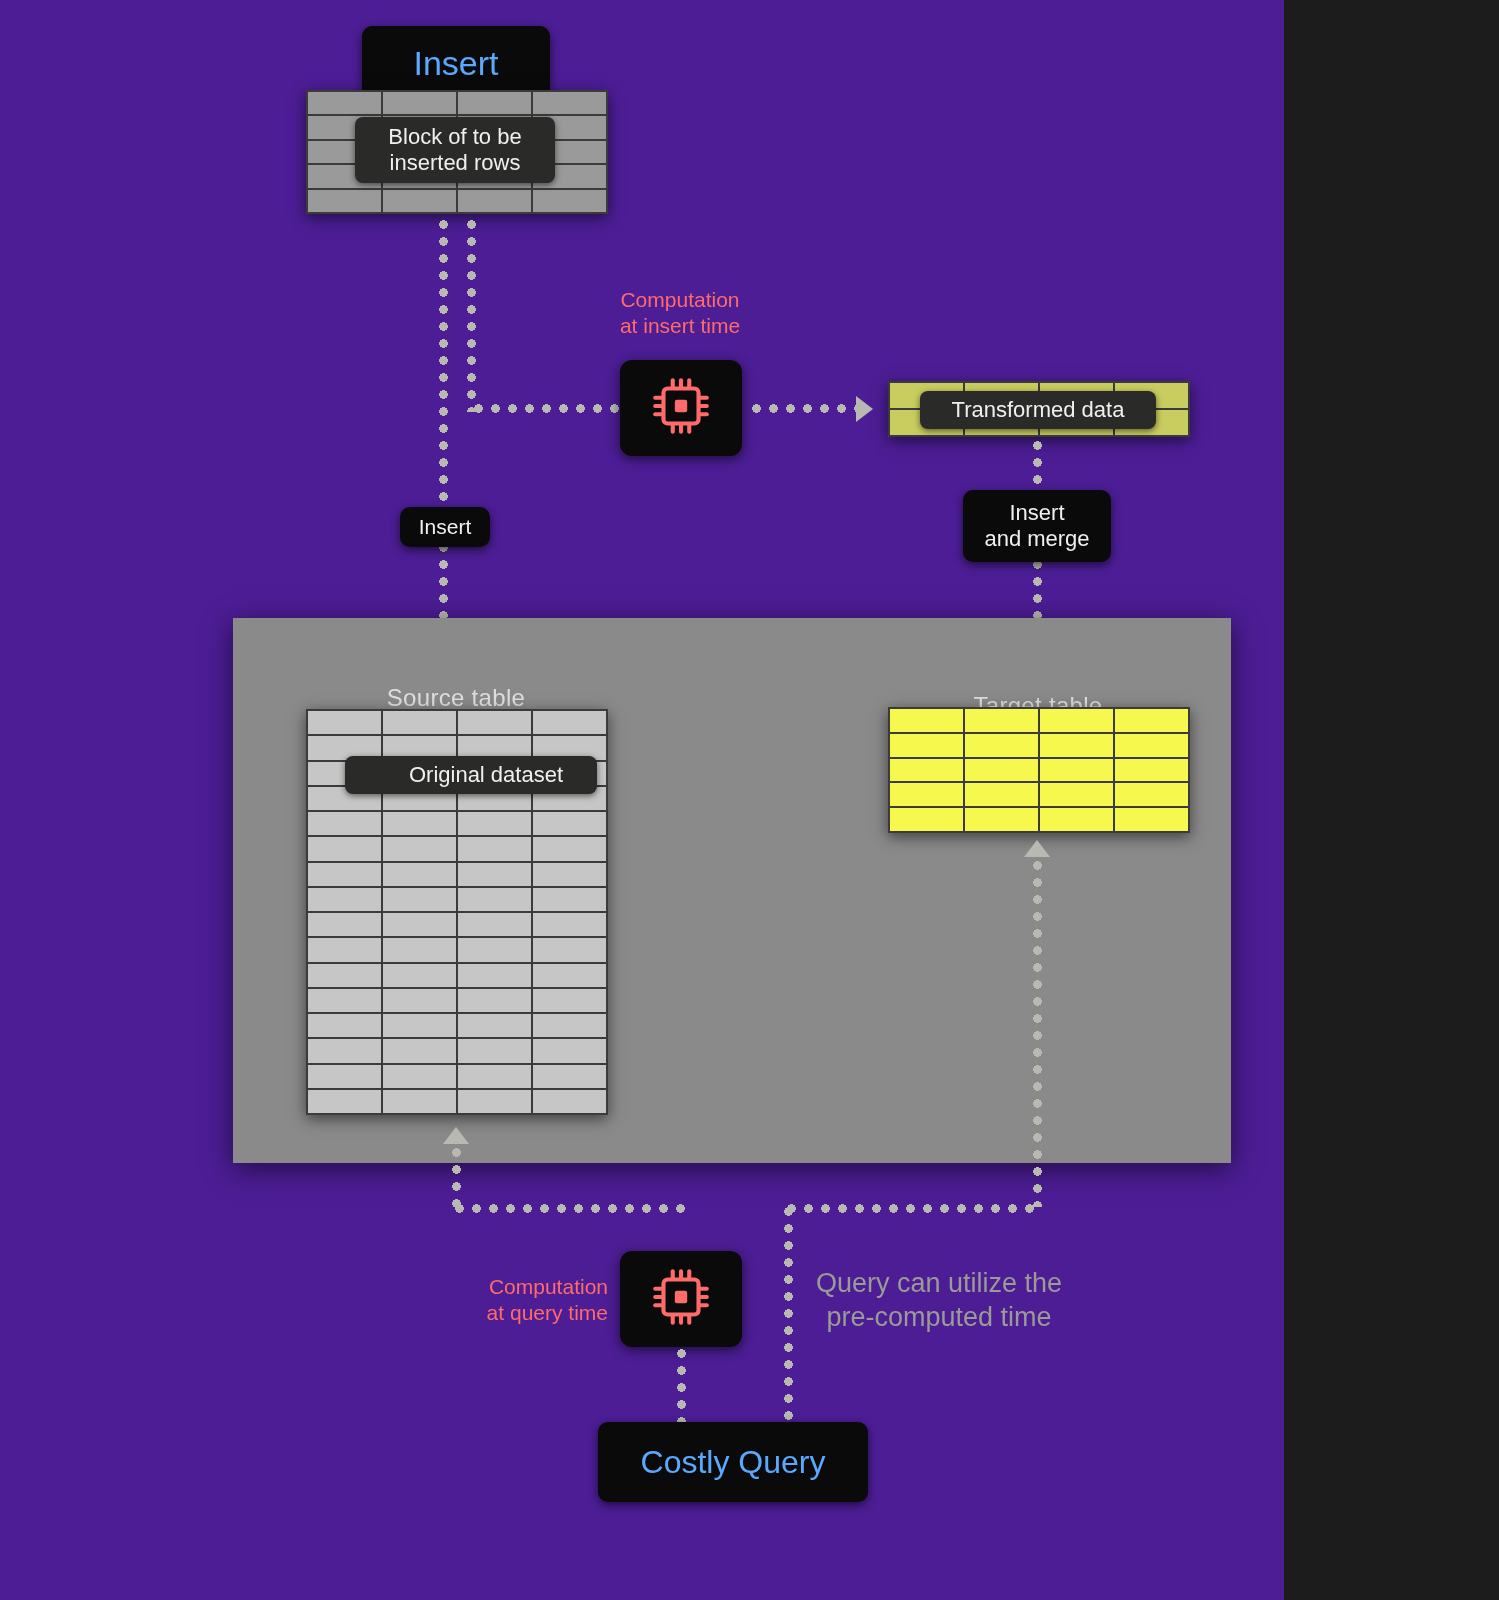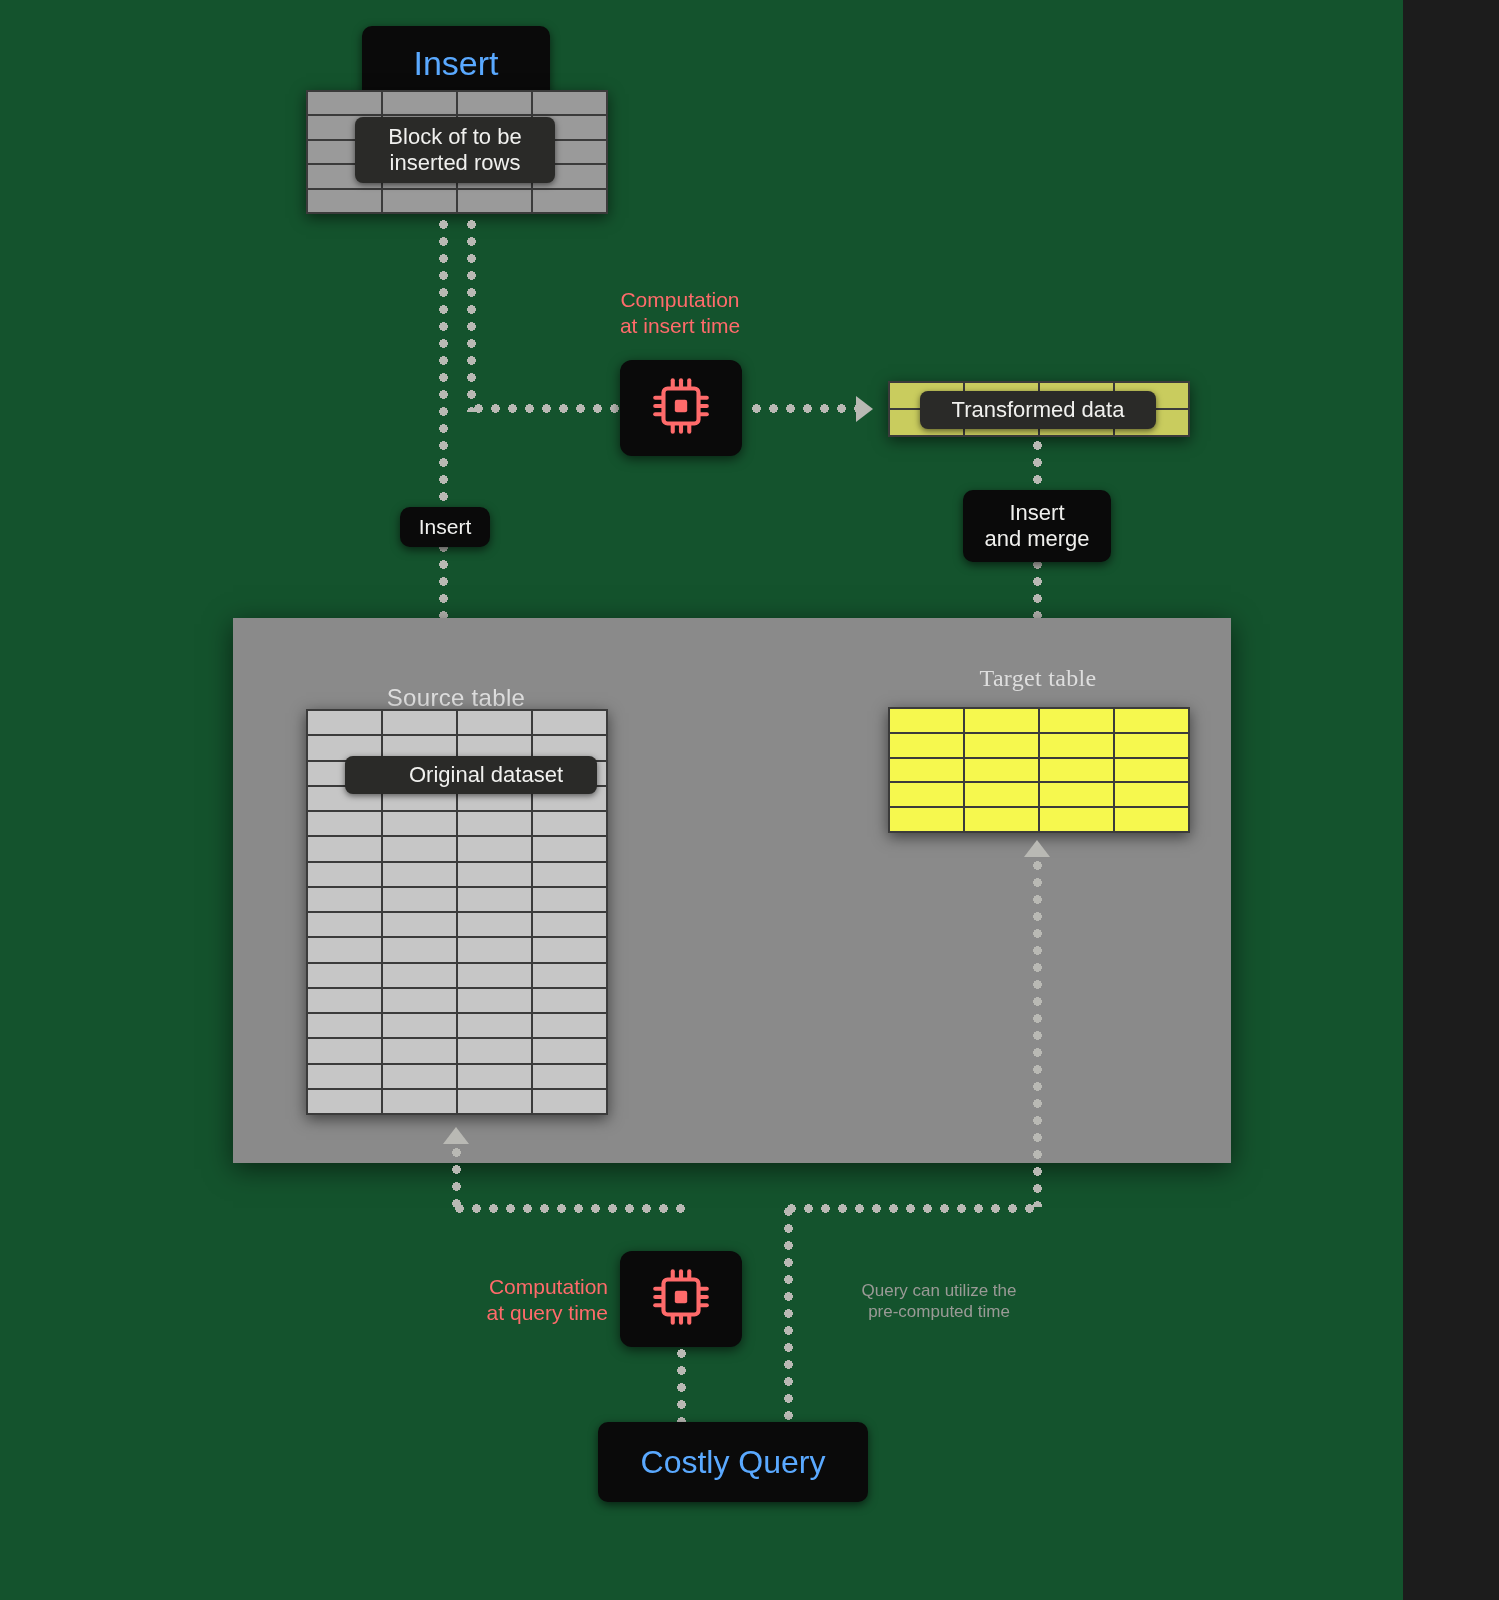--- a/index.html
+++ b/index.html
@@ -2,23 +2,23 @@
 <html><head>
 <meta charset="utf-8">
 <style>
   html, body {
     margin: 0;
     padding: 0;
     background: #1c1c1c;
   }
   #stage {
     position: relative;
-    width: 1403px;
+    width: 1284px;
     height: 1600px;
-    background: #14532d;
+    background: #4c1d95;
     font-family: "Liberation Sans", sans-serif;
     overflow: hidden;
   }
 
   
   .abs { position: absolute; }
 
   .dark-box {
     background: #0a0a0a;
     border-radius: 10px;
@@ -291,21 +291,21 @@
     <div class="cell gray-cell"></div>
     <div class="cell gray-cell"></div>
     <div class="cell gray-cell"></div>
     <div class="cell gray-cell"></div>
   </div>
 
   <div class="abs label-chip" style="left:345px; top:756px; width:222px; height:38px; font-size:22px;padding-left:30px;">
     <span>Original dataset</span>
   </div>
 
-  <div class="abs panel-title plain-text" style="left:888px; top:640px; width:300px; height:44px;font-family:Liberation Serif, serif;">
+  <div class="abs panel-title plain-text" style="left:888px; top:668px; width:300px; height:44px;">
     <span>Target table</span>
   </div>
 
   <div class="abs grid-table" style="left:888px; top:707px; width:300px; height:124px;
               grid-template-columns: repeat(4, 1fr); grid-template-rows: repeat(5, 1fr);">
     <div class="cell yellow-cell"></div>
     <div class="cell yellow-cell"></div>
     <div class="cell yellow-cell"></div>
     <div class="cell yellow-cell"></div>
     <div class="cell yellow-cell"></div>
@@ -359,21 +359,21 @@
     </span>
   </div>
 
   <div class="abs dot-v" style="left:676px; top:1345px; height:78px;"></div>
 
   <div class="abs plain-text" style="left:436px; top:1270px; width:172px; height:60px; flex-direction:column; color:#ff6b6b; font-size:21px; align-items:flex-end;">
     <span>Computation</span>
     <span>at query time</span>
   </div>
 
-  <div class="abs plain-text" style="left:805px; top:1270px; width:268px; height:62px; flex-direction:column; color:#9a9a96; font-size:17px;">
+  <div class="abs plain-text" style="left:805px; top:1270px; width:268px; height:62px; flex-direction:column; color:#9a9a96; font-size:27px;">
     <span>Query can utilize the</span>
     <span>pre-computed time</span>
   </div>
 
   <div class="abs dark-box" style="left:598px; top:1422px; width:270px; height:80px;">
     <span style="color:#5aa9ff; font-size:32px;">Costly Query</span>
   </div>
 
 </div>
 

